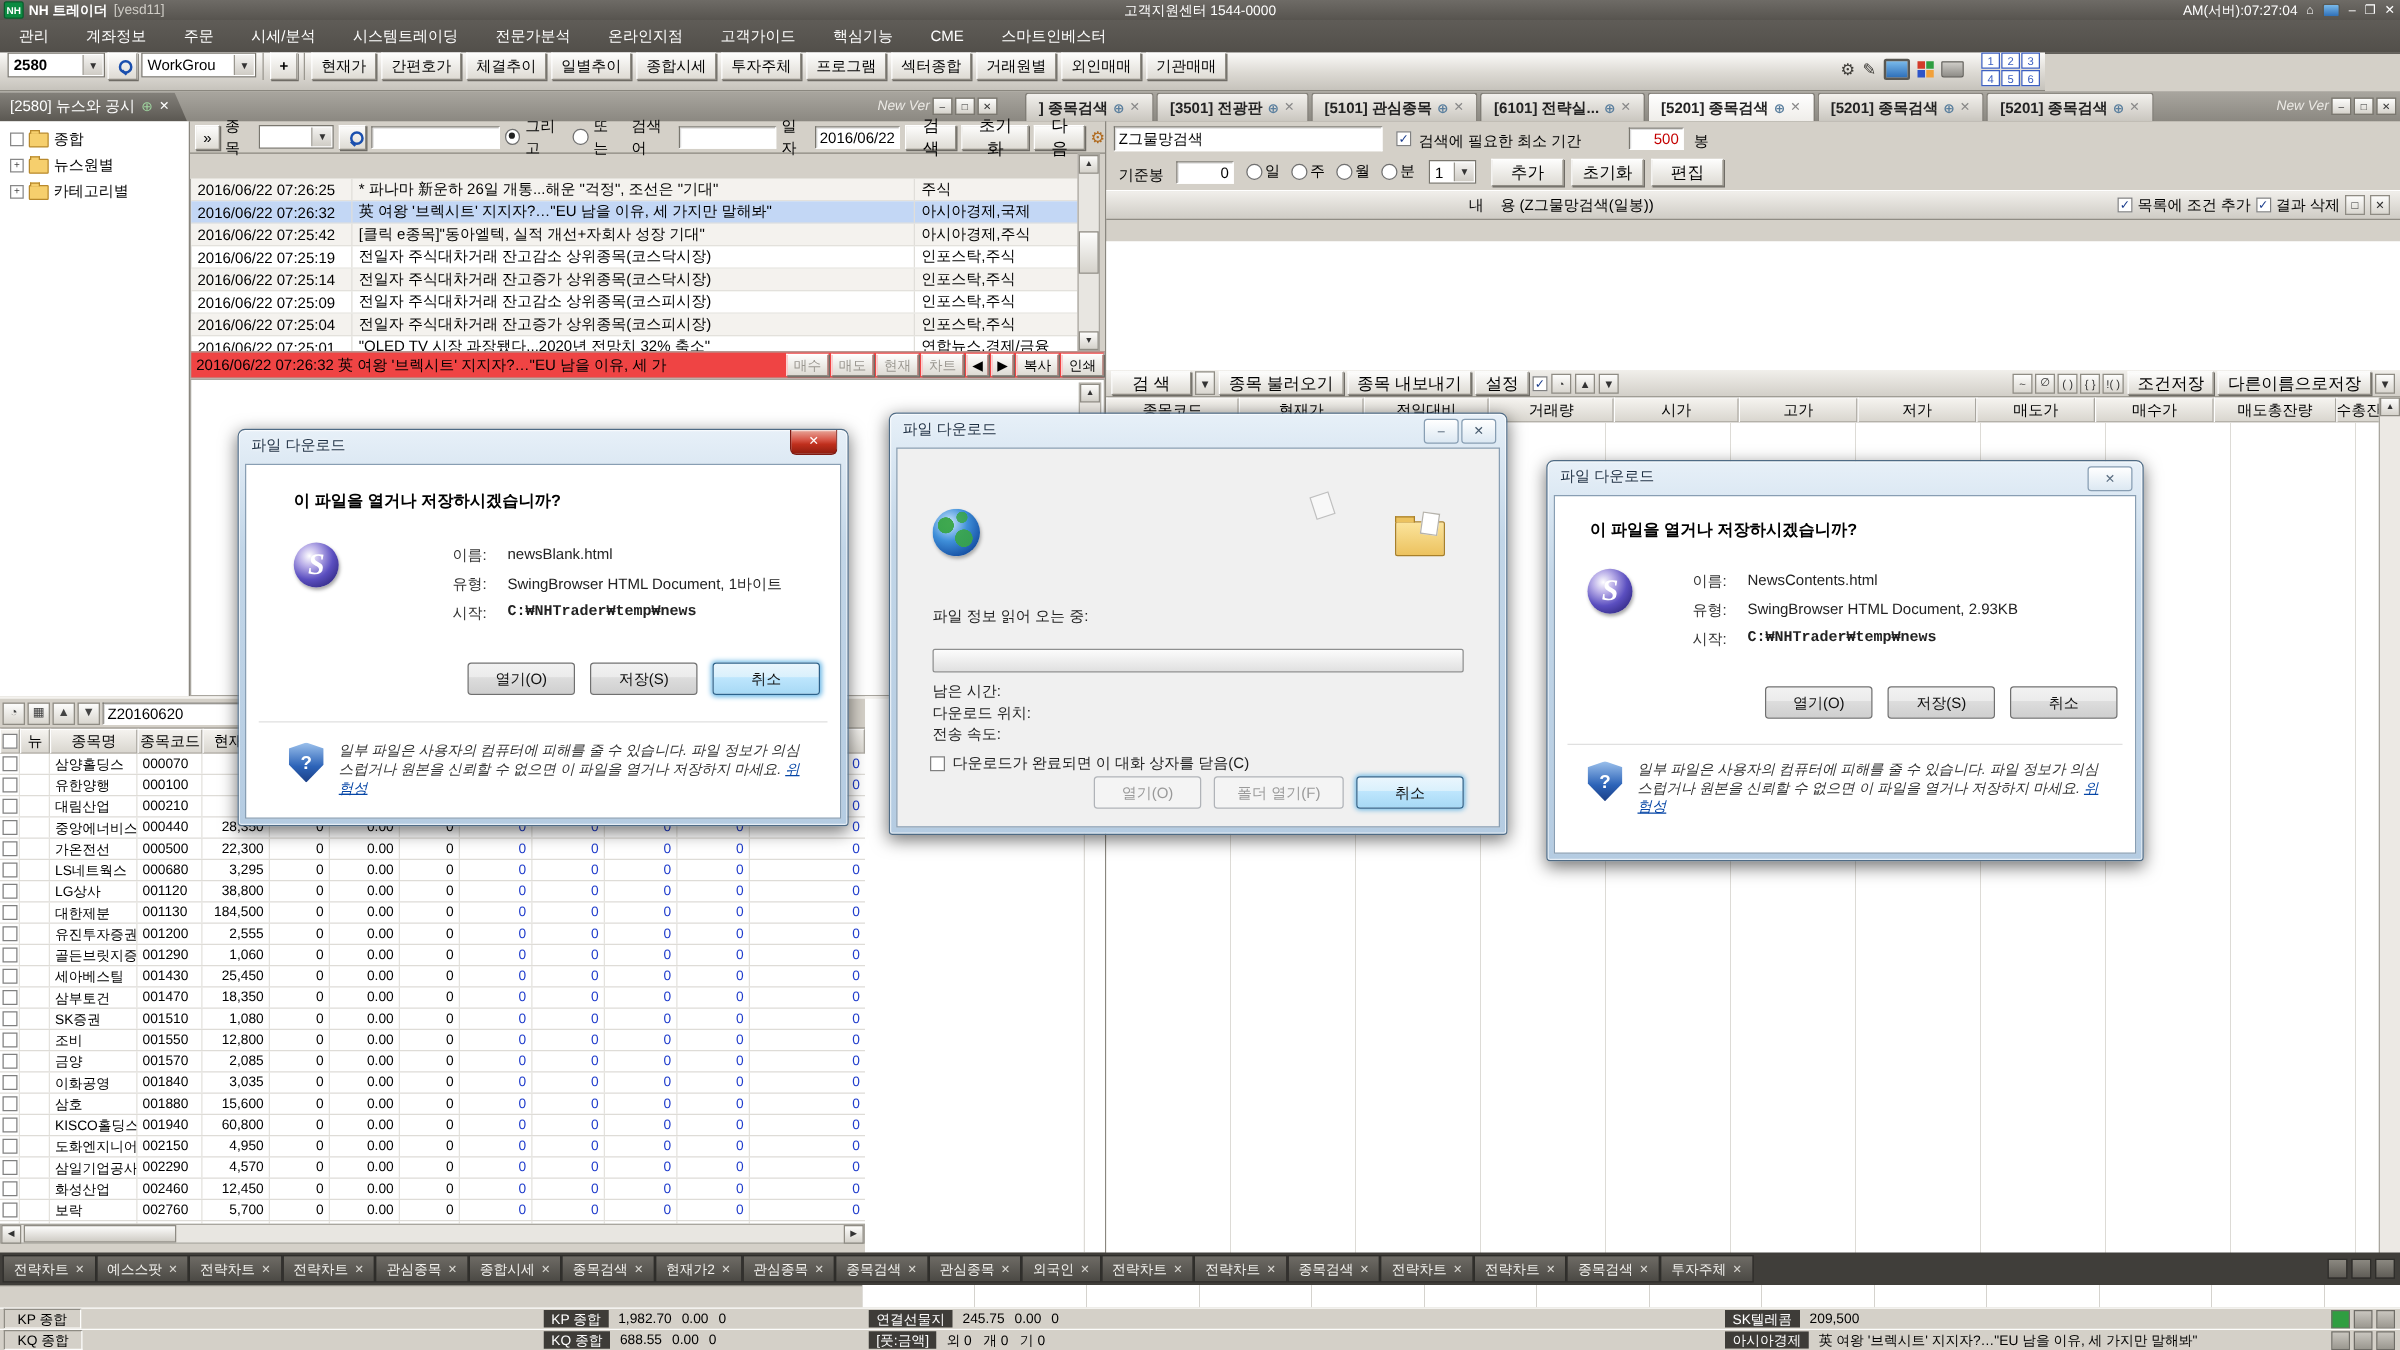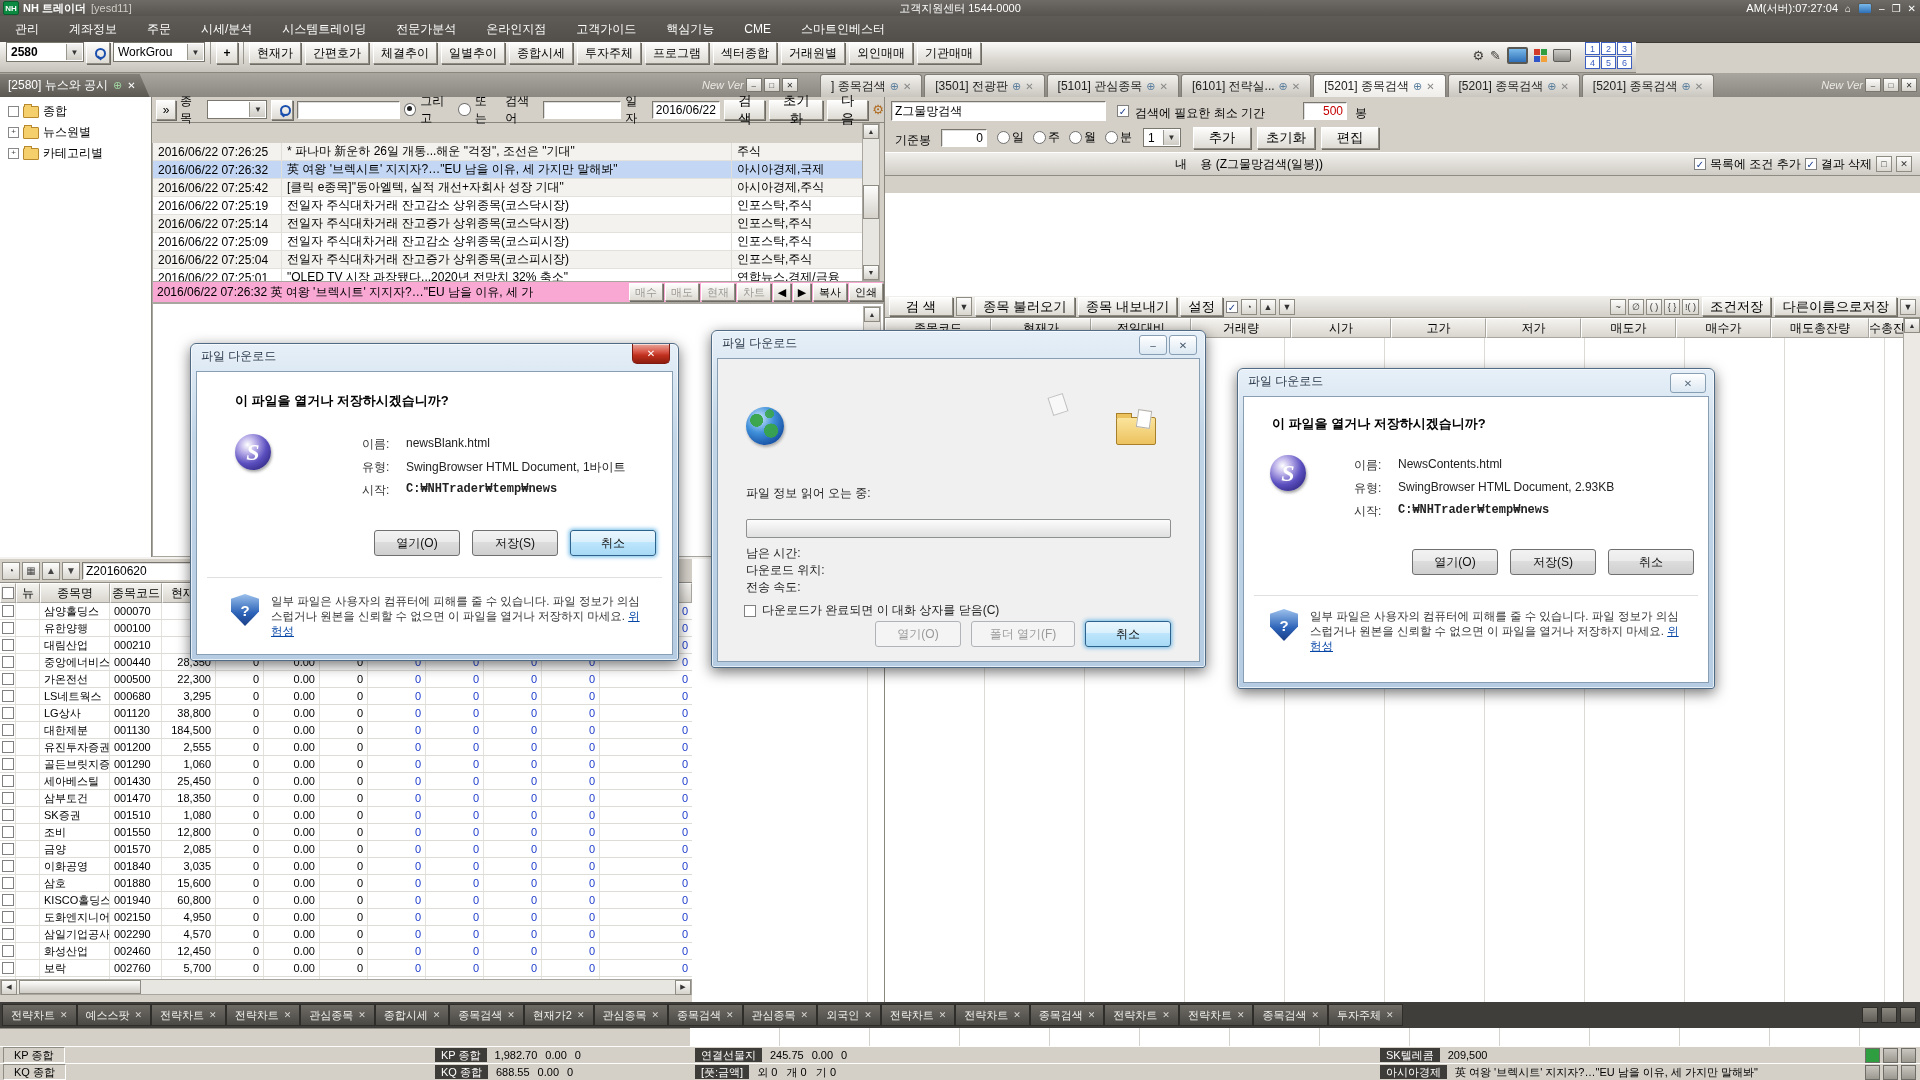--- a/index.html
+++ b/index.html
@@ -45,21 +45,21 @@
   .newstab{position:absolute;left:0;top:1px;height:23px;display:flex;align-items:center;gap:5px;padding:0 14px 0 8px;
     background:linear-gradient(#83807a,#5b5852);color:#fff;font-size:12px;
     clip-path:polygon(0 0,calc(100% - 10px) 0,100% 100%,0 100%);}
   .tglobe{color:#9fd49f;font-size:11px;}
   .tabx{font-size:10px;color:#fff;}
   .minv{display:flex;align-items:center;gap:2px;color:#eceae5;font-size:11px;font-style:italic;}
   .mwb{width:14px;height:12px;background:linear-gradient(#fdfdfc,#d5d2cb);border:1px solid #7a776f;
     color:#333;font-size:8px;display:flex;align-items:center;justify-content:center;font-style:normal;}
   .rtabs{position:absolute;left:820px;top:1px;display:flex;height:23px;}
   .rtab{display:flex;align-items:center;gap:4px;padding:0 10px;margin-right:2px;font-size:12px;color:#222;
-    background:linear-gradient(#f3f1ed,#c9c6bf);border:1px solid #807d76;border-bottom:none;border-radius:3px 3px 0 0;}
+    background:linear-gradient(#f3f1ed,#c9c6bf);border:1px solid #807d76;border-bottom:none;border-radius:3px 3px 0 0;font-weight:bold;}
   .rtab .tglobe{color:#5a7f9e;}
   .rtab .tabx{color:#888;}
   .rtab.sel{background:linear-gradient(#ffffff,#efede9);}
   
   #tree{left:0;top:97px;width:152px;height:460px;background:#fff;border-right:1px solid #8a877f;padding-top:4px;box-sizing:border-box;}
   .titem{display:flex;align-items:center;gap:4px;padding:2px 0 2px 8px;}
   .texp{width:9px;height:9px;border:1px solid #888;font-size:8px;line-height:7px;text-align:center;color:#444;background:#fff;}
   .folder{width:14px;height:10px;background:#f6cf6d;border:1px solid #b8892c;border-radius:1px;position:relative;}
   .folder::before{content:"";position:absolute;left:0;top:-3px;width:6px;height:2px;background:#f6cf6d;border:1px solid #b8892c;border-bottom:none;}
   #nfilter{left:152px;top:97px;width:732px;height:26px;background:#d4d0c8;border-bottom:1px solid #8a877f;
@@ -76,21 +76,21 @@
   .nrow:nth-child(odd){background:#f4f2ee;}
   .nrow.sel{background:#c3d7f5;}
   .nc{overflow:hidden;white-space:nowrap;box-sizing:border-box;}
   .nc.t{width:128px;padding-left:5px;}
   .nc.ti{width:450px;border-left:1px solid #e0ded9;padding-left:5px;}
   .nc.ca{flex:1;border-left:1px solid #e0ded9;padding-left:5px;}
   #nvscroll{left:862px;top:123px;width:18px;height:158px;background:#e8e6e1;border:1px solid #a9a69f;box-sizing:border-box;
     display:flex;flex-direction:column;justify-content:space-between;align-items:center;}
   .scb{width:16px;height:15px;background:linear-gradient(#fdfdfc,#d5d2cb);border:1px solid #8f8c84;
     font-size:7px;display:flex;align-items:center;justify-content:center;color:#333;box-sizing:border-box;}
-  #nstatus{left:152px;top:281px;width:732px;height:22px;background:#f9a8d4;border:1px solid #a9a69f;box-sizing:border-box;
+  #nstatus{left:152px;top:281px;width:732px;height:22px;background:#ef4444;border:1px solid #a9a69f;box-sizing:border-box;
     display:flex;align-items:center;padding-left:4px;}
   #nstatus .txt{width:420px;overflow:hidden;white-space:nowrap;font-size:12px;}
   .sbtn{height:18px;padding:0 5px;margin-left:2px;font-size:11px;}
   .sbtn.dis{color:#9b9891;}
   #ncontent{left:152px;top:303px;width:732px;height:254px;background:#fff;border:1px solid #a9a69f;box-sizing:border-box;}
   #ncontent .vs{position:absolute;right:2px;top:2px;bottom:2px;width:16px;background:#ece9e4;border:1px solid #b5b2ab;
     display:flex;flex-direction:column;justify-content:space-between;align-items:center;}
   
   #search-win{left:884px;top:97px;width:1036px;height:931px;background:#d4d0c8;border-left:1px solid #8a877f;box-sizing:border-box;}
   .chkbox{width:12px;height:12px;background:#fff;border:1px solid #808080;font-size:10px;line-height:11px;text-align:center;color:#1a3c8c;display:inline-block;box-sizing:border-box;}
@@ -181,21 +181,21 @@
   .fval{margin-left:8px;color:#222;}
   .fval.b{font-weight:bold;font-family:Liberation Mono, monospace;}
   .sicon-s{width:36px;height:36px;border-radius:50%;
     background:radial-gradient(circle at 35% 30%, #ffffff, #b9aee8 25%, #5b4fc0 55%, #241c6e 95%);
     color:#fff;display:flex;align-items:center;justify-content:center;
     font-family:"Liberation Serif","DejaVu Serif",serif;font-style:italic;font-weight:bold;font-size:24px;
     box-shadow:1px 2px 3px rgba(0,0,0,.35);}
   .shield{width:28px;height:32px;clip-path:polygon(50% 0,100% 15%,100% 55%,50% 100%,0 55%,0 15%);
     background:linear-gradient(#9cc1ec,#2c63b8 60%,#1b3f86);color:#fff;font-weight:bold;font-size:15px;
     display:flex;align-items:center;justify-content:center;flex:0 0 auto;}
-  .warntext{font-size:11.5px;line-height:15px;color:#333;}
+  .warntext{font-size:11.5px;line-height:15px;color:#333;font-style:italic;}
   .risk{color:#0646a6;text-decoration:underline;}
   .globe{width:38px;height:38px;border-radius:50%;
     background:
      radial-gradient(circle at 28% 35%, rgba(56,165,70,.95) 0 17%, transparent 18%),
      radial-gradient(circle at 66% 62%, rgba(56,165,70,.9) 0 20%, transparent 21%),
      radial-gradient(circle at 62% 18%, rgba(56,165,70,.85) 0 11%, transparent 12%),
      radial-gradient(circle at 35% 30%, #cfe9ff, #3f8fd9 40%, #1955a8 75%, #0c3a78);
     box-shadow:1px 2px 3px rgba(0,0,0,.3);}
   .foldr{width:38px;height:26px;background:linear-gradient(#fbe49c,#ecc25f);border:1px solid #a8802a;border-radius:2px;position:relative;}
   .foldr::before{content:"";position:absolute;left:-1px;top:-5px;width:14px;height:4px;background:#ecc25f;border:1px solid #a8802a;border-bottom:none;}

